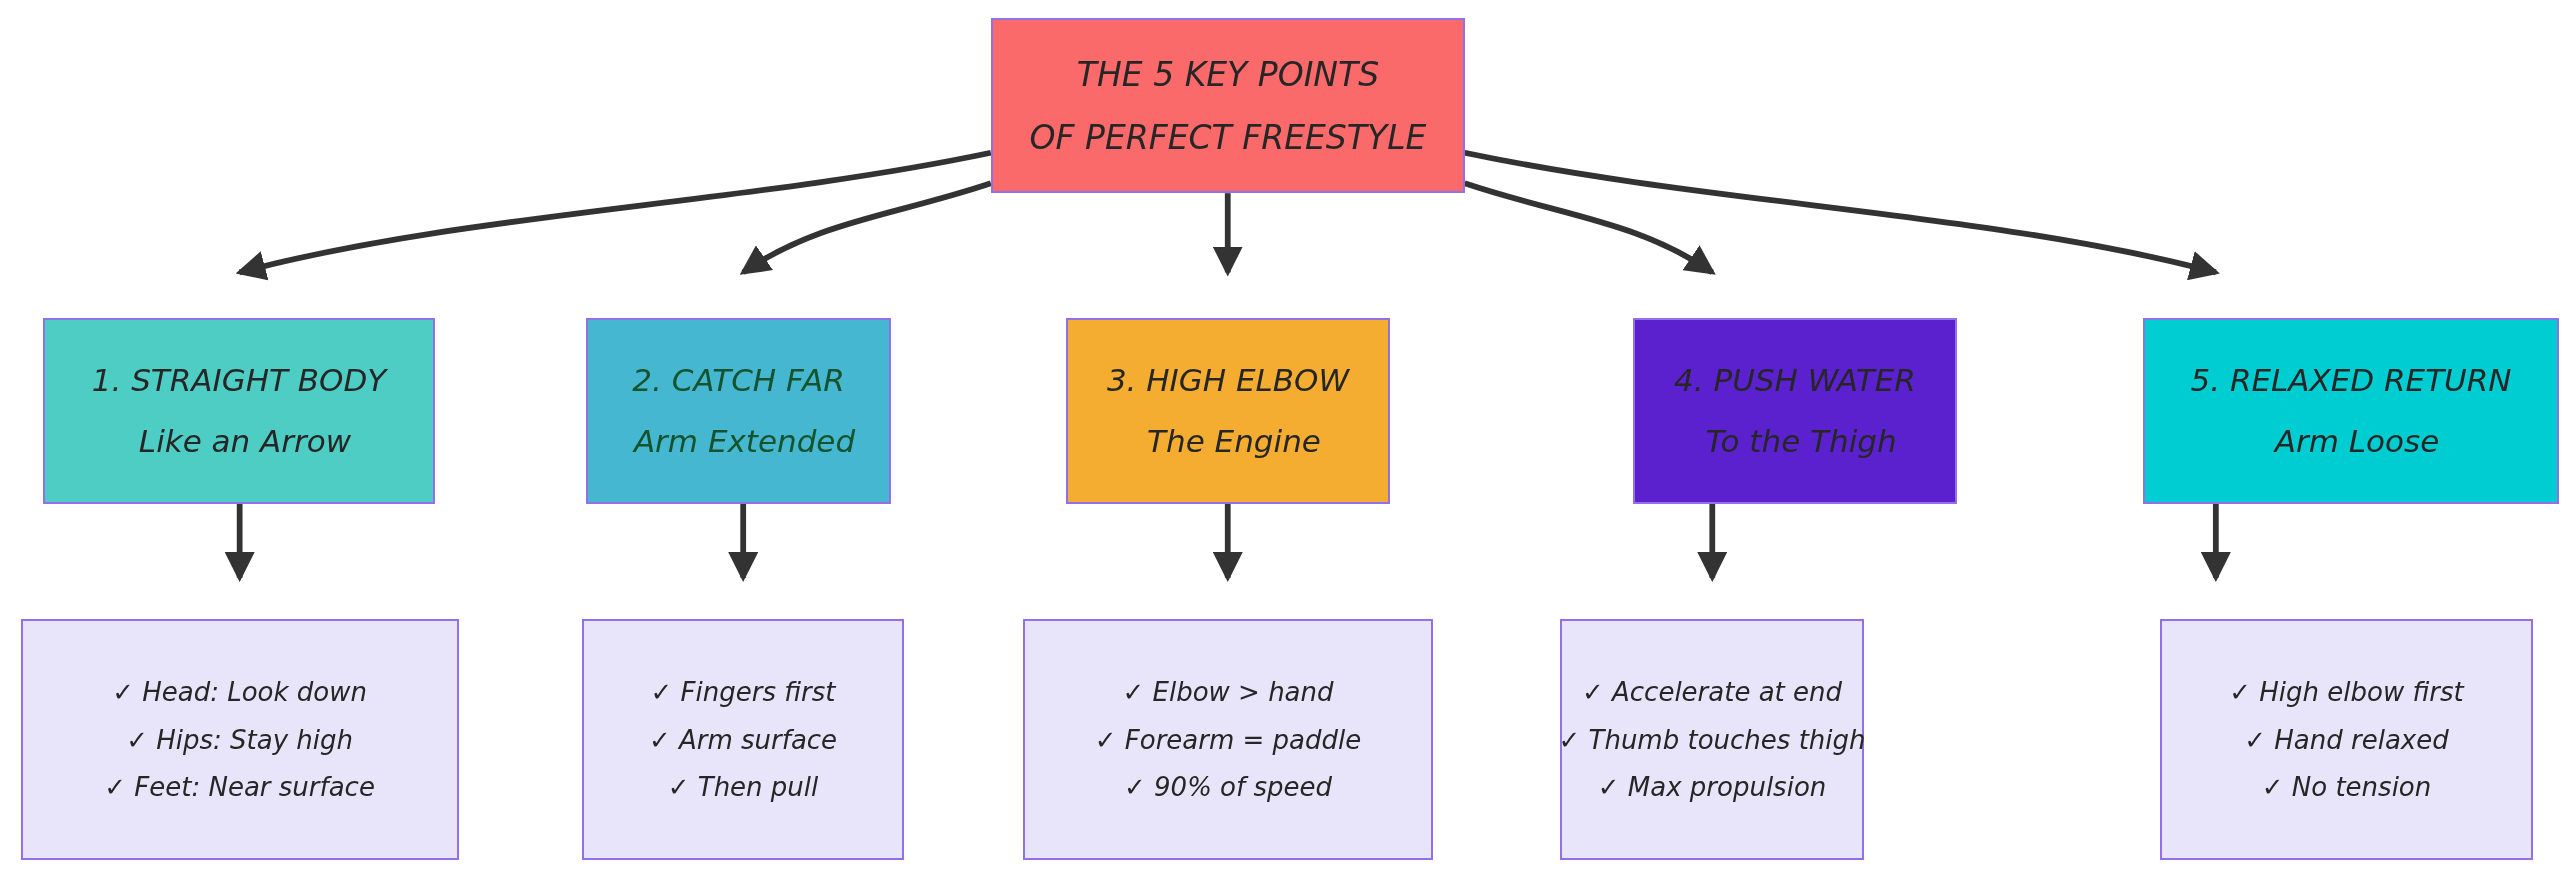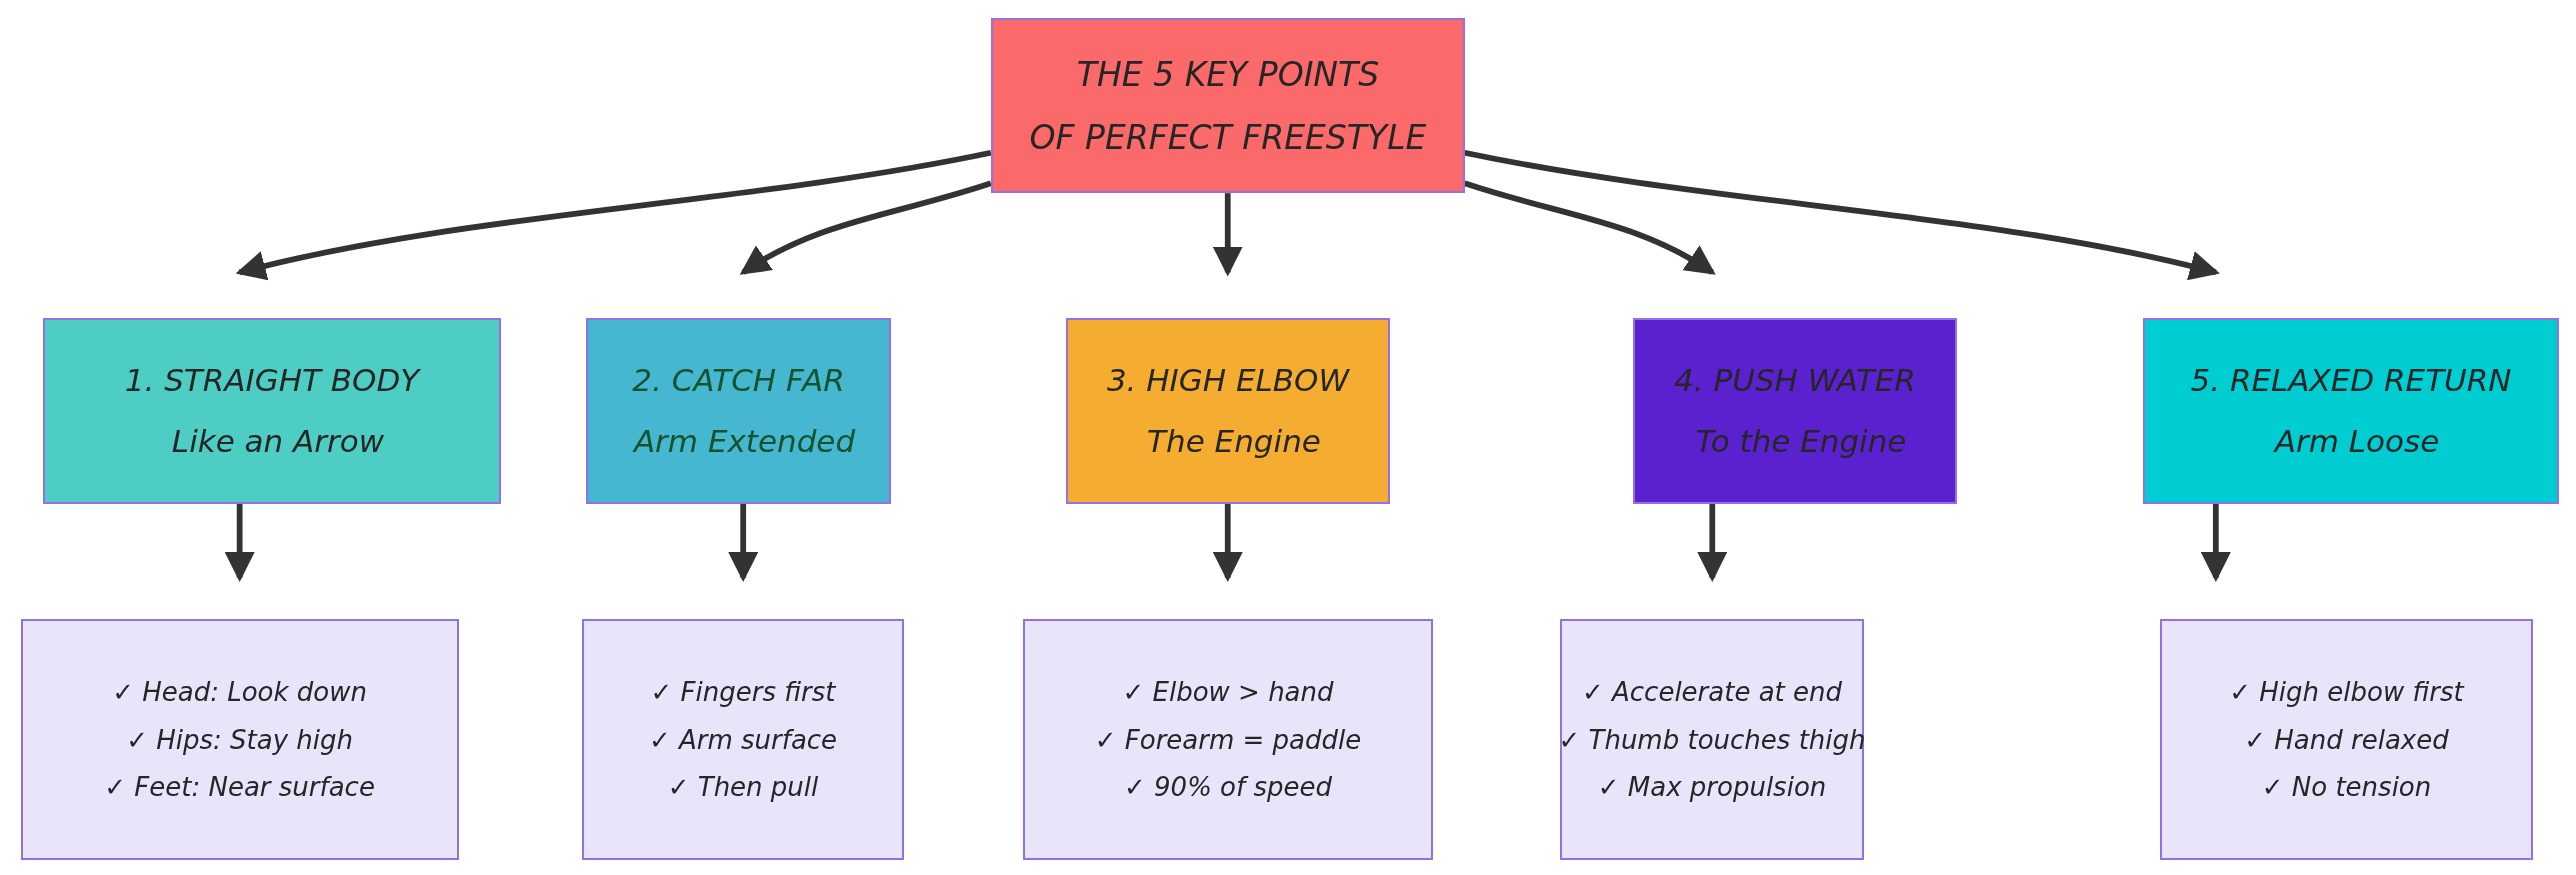--- a/index.html
+++ b/index.html
@@ -100,35 +100,35 @@
     <path d="M 1487 610 L 1487 700" fill="none" stroke="#333333" stroke-width="7" marker-end="url(#arrow)"></path>
     <path d="M 2074 610 L 2074 700" fill="none" stroke="#333333" stroke-width="7" marker-end="url(#arrow)"></path>
     <path d="M 2684 610 L 2684 700" fill="none" stroke="#333333" stroke-width="7" marker-end="url(#arrow)"></path>
   </svg>
 
   <div class="node" id="root-node" style="background: rgb(251, 106, 106); border-color: rgb(147, 112, 232); color: rgb(38, 38, 38);">
     <span class="line">THE 5 KEY POINTS</span>
     <span class="line">OF PERFECT FREESTYLE</span>
   </div>
 
-  <div class="node keypoint" id="kp-1" style="left: 43px; width: 458px; background: rgb(78, 205, 196); border-color: rgb(147, 112, 232); color: rgb(38, 38, 38);">
+  <div class="node keypoint" id="kp-1" style="left: 43px; width: 392px; background: rgb(78, 205, 196); border-color: rgb(147, 112, 232); color: rgb(38, 38, 38);">
     <span class="line">1. STRAIGHT BODY</span>
     <span class="line">Like an Arrow</span>
   </div>
   <div class="node keypoint" id="kp-2" style="left: 586px; width: 305px; background: rgb(69, 183, 209); border-color: rgb(147, 112, 232); color: #14532d;">
     <span class="line">2. CATCH FAR</span>
     <span class="line">Arm Extended</span>
   </div>
   <div class="node keypoint" id="kp-3" style="left: 1066px; width: 324px; background: rgb(245, 173, 49); border-color: rgb(147, 112, 232); color: rgb(38, 38, 38);">
     <span class="line">3. HIGH ELBOW</span>
     <span class="line">The Engine</span>
   </div>
   <div class="node keypoint" id="kp-4" style="left: 1633px; width: 324px; background: rgb(92, 33, 207); border-color: rgb(147, 112, 232); color: rgb(38, 38, 38);">
     <span class="line">4. PUSH WATER</span>
-    <span class="line">To the Engine</span>
+    <span class="line">To the Thigh</span>
   </div>
   <div class="node keypoint" id="kp-5" style="left: 2143px; width: 416px; background: rgb(0, 205, 209); border-color: rgb(147, 112, 232); color: rgb(38, 38, 38);">
     <span class="line">5. RELAXED RETURN</span>
     <span class="line">Arm Loose</span>
   </div>
 
   <div class="node detail" id="dt-1" style="left: 20.6px; width: 438px; border-color: rgb(147, 112, 232); color: rgb(38, 38, 38); background: rgb(232, 229, 250);">
     <span class="line">✓ Head: Look down</span>
     <span class="line">✓ Hips: Stay high</span>
     <span class="line">✓ Feet: Near surface</span>

